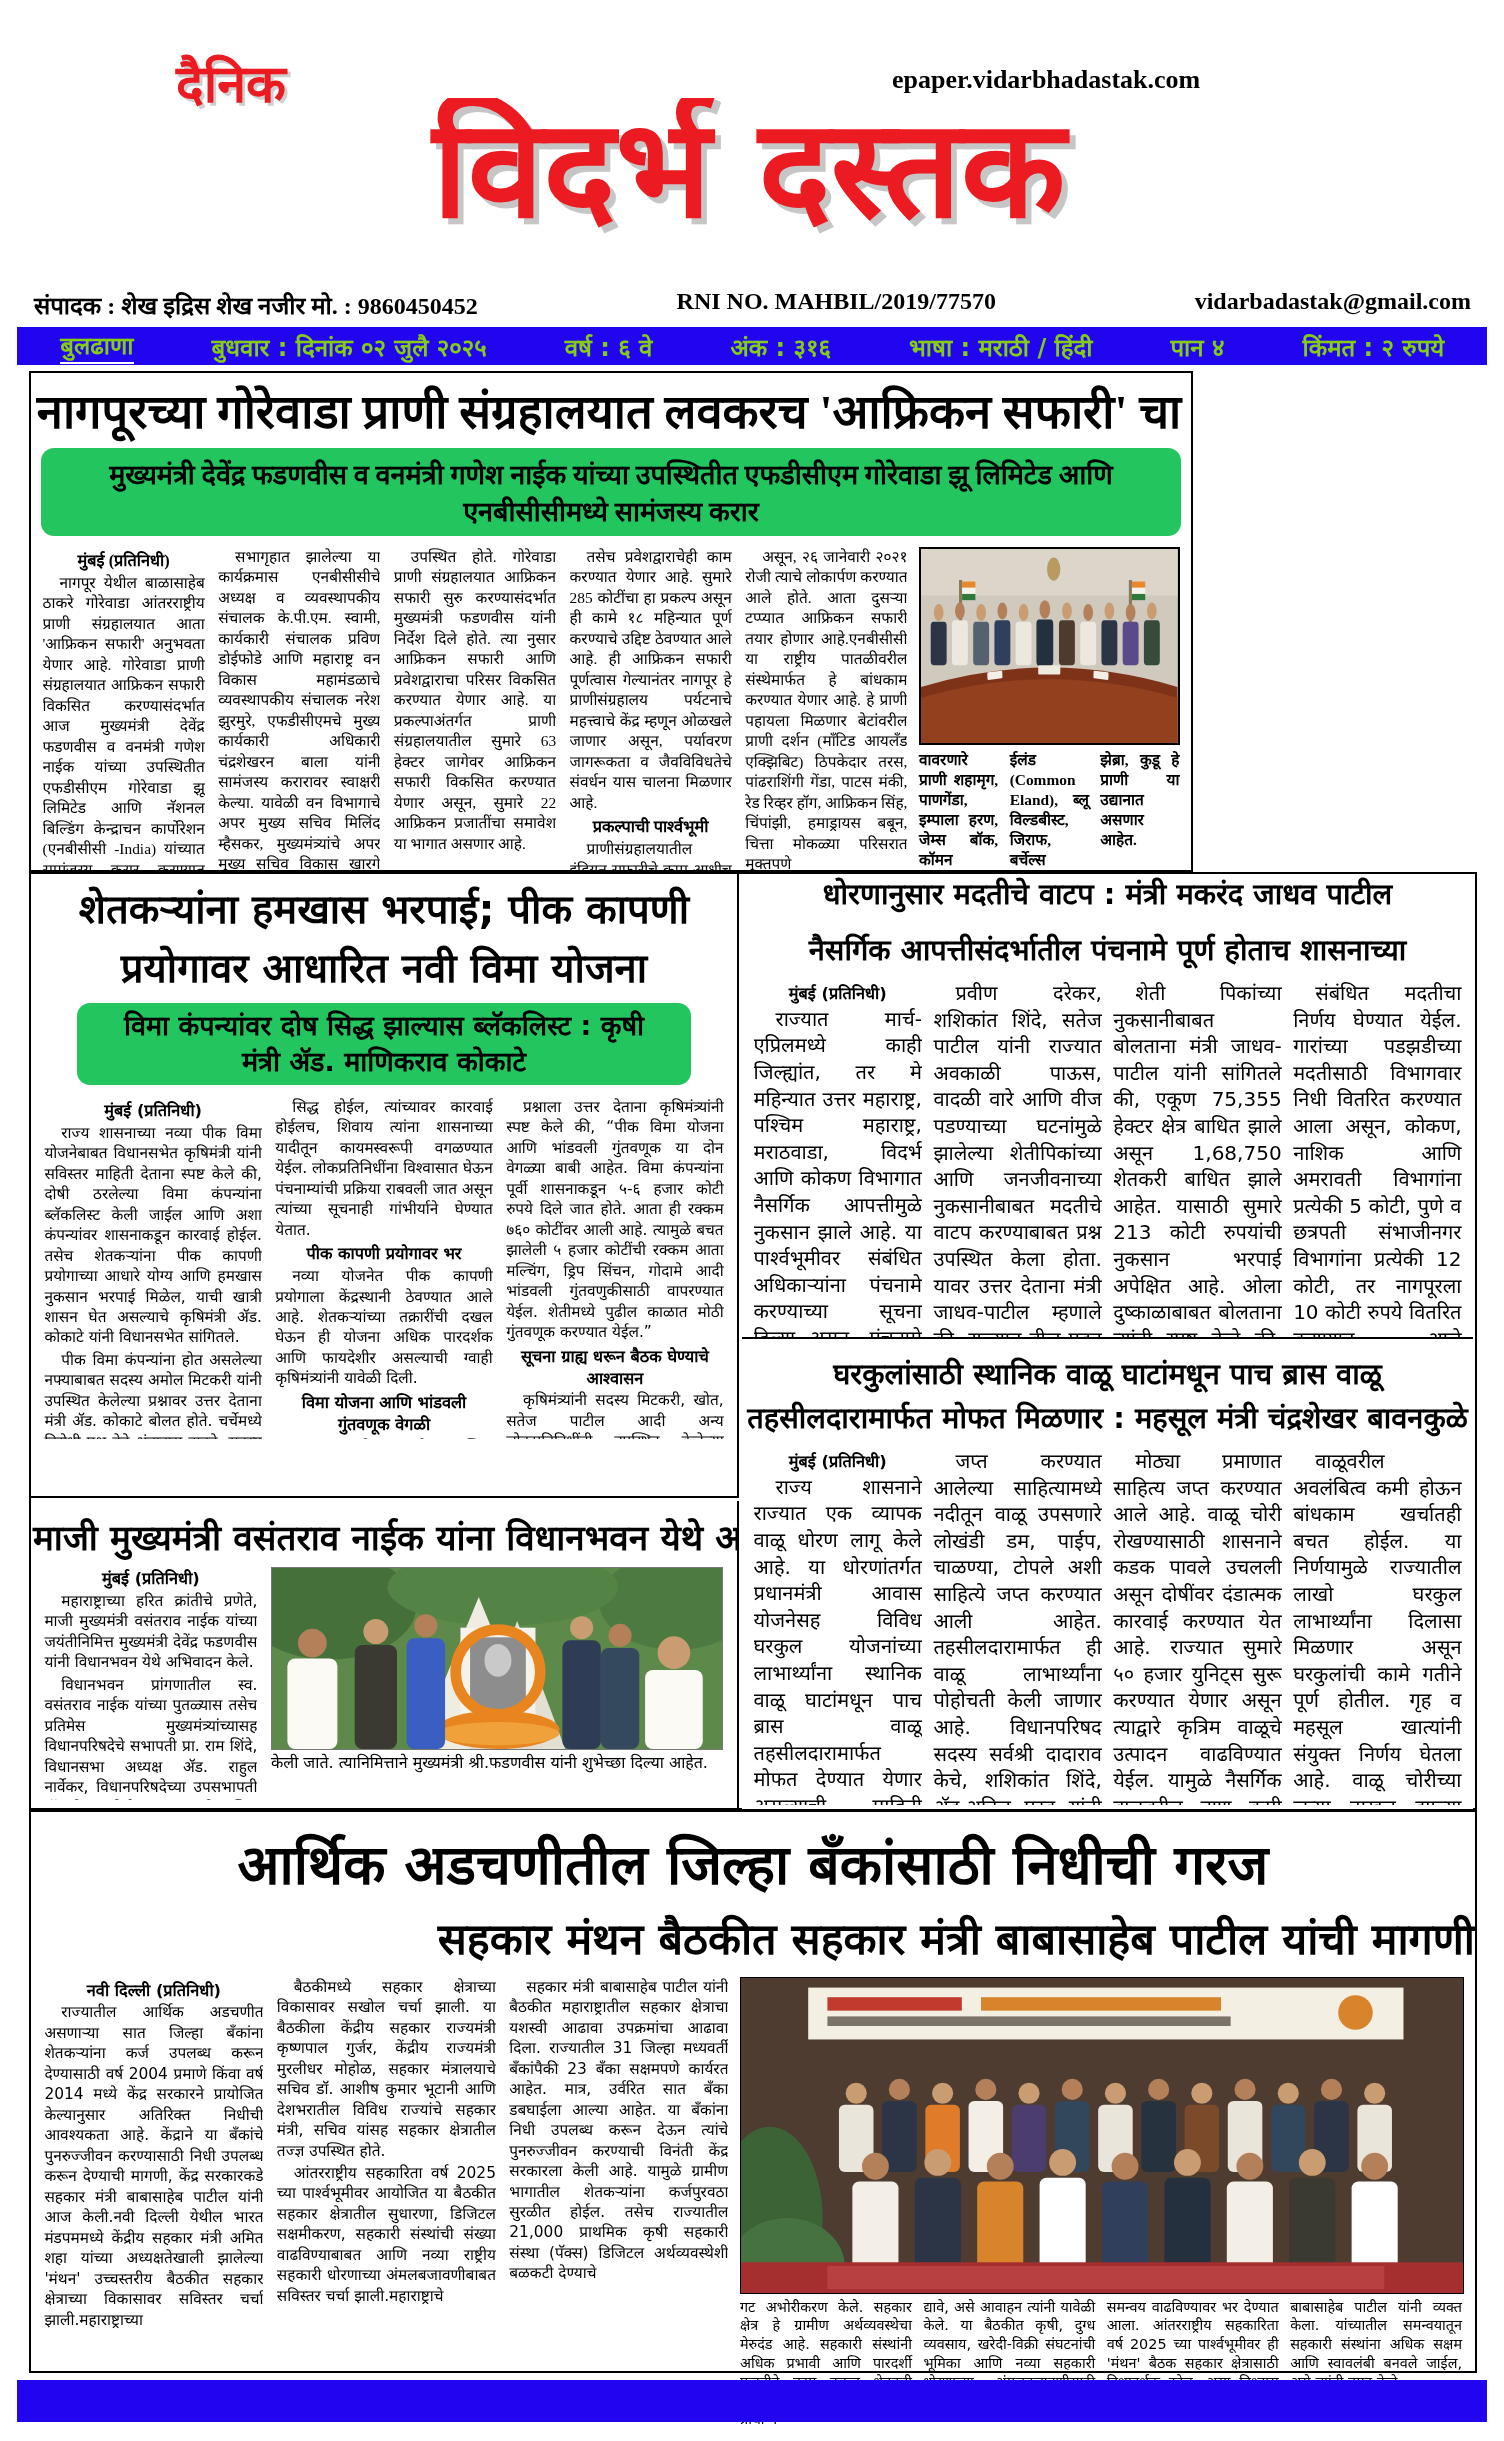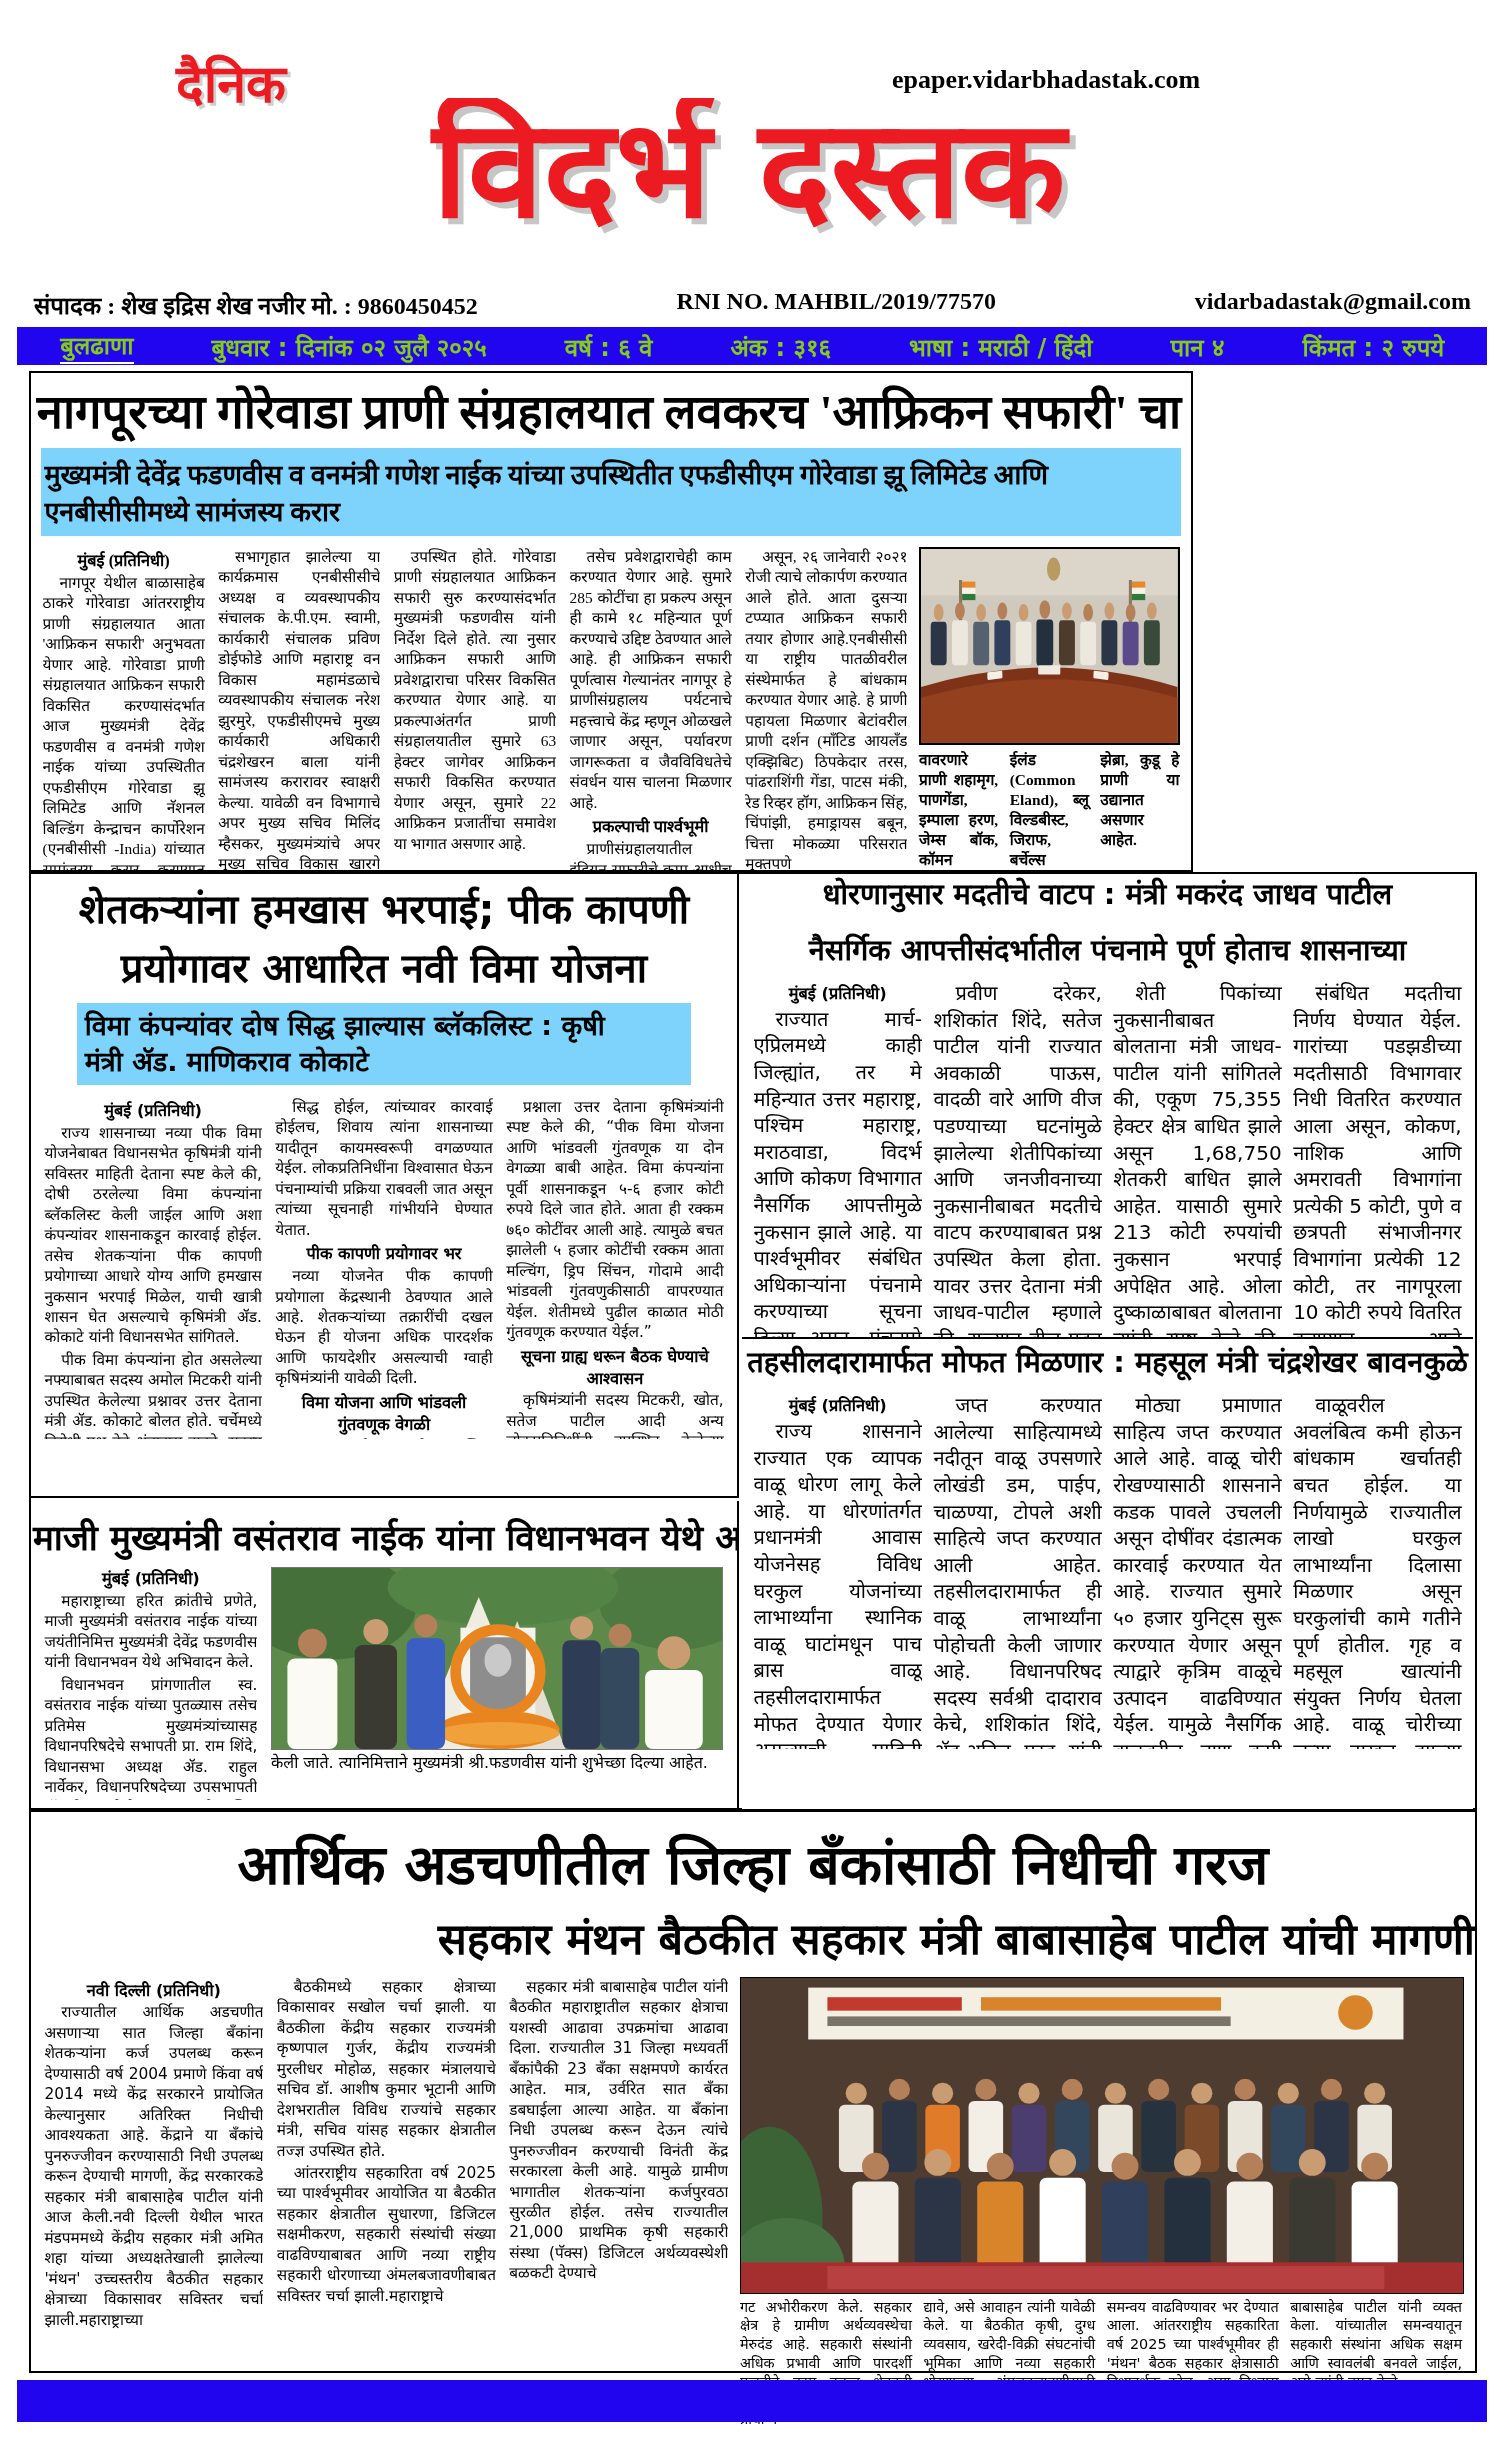--- a/index.html
+++ b/index.html
@@ -17,21 +17,21 @@
   .infobar{position:absolute;top:327px;left:17.3px;width:1470px;height:38px;background:#2205ef;
            color:#84cc16;display:flex;align-items:center;justify-content:space-between;
            padding:0 43px;box-sizing:border-box;font-size:24px;font-weight:bold;}
   .infobar .city{border-bottom:2.9px solid #fff;padding-bottom:1.9px;}
   
   .box{position:absolute;box-sizing:border-box;background:#fff;}
   .para{margin:0 0 1.9px 0;text-align:justify;text-indent:1.1em;font-size:15.4px;line-height:1.33;word-break:break-word;}
   .col-subhead{font-weight:bold;text-align:center;font-size:16.3px;margin:1.9px 0;}
   .cols{display:flex;overflow:hidden;}
   .cols .col{flex:1 1 0;overflow:hidden;}
-  .graybar{background:#7dd3fc;font-weight:bold;}
+  .graybar{background:#22c55e;text-align:center;font-weight:bold;border-radius:13px;}
   .photo-frame{border:2.9px solid #000;overflow:hidden;background:#999;}
   .photo-frame svg{display:block;width:100%;height:100%;}
   
   .a1{top:371px;left:29px;width:1164px;height:501px;border:2.9px solid #000;font-family:Liberation Serif, serif;}
   .a1-head{font-size:47px;font-weight:bold;text-align:center;padding:11.5px 5.8px 5.8px;line-height:1.15;white-space:nowrap;overflow:hidden;}
   .a1-sub{margin:3.8px 9.6px;font-size:27px;padding:6.7px 3.8px;}
   .a1-body{display:flex;gap:11.5px;padding:7.7px 11.5px;height:338px;box-sizing:border-box;}
   .a1-cols{flex:0 0 865px;gap:13.4px;}
   .a1-right{flex:1;display:flex;flex-direction:column;}
   .a1-photo{height:242px;}
@@ -256,20 +256,21 @@
           <div class="col">
             <p class="para">शेती पिकांच्या नुकसानीबाबत बोलताना मंत्री जाधव-पाटील यांनी सांगितले की, एकूण 75,355 हेक्टर क्षेत्र बाधित झाले असून 1,68,750 शेतकरी बाधित झाले आहेत. यासाठी सुमारे 213 कोटी रुपयांची नुकसान भरपाई अपेक्षित आहे. ओला दुष्काळाबाबत बोलताना त्यांनी स्पष्ट केले की, 24 तासांत 65 मिमी पेक्षा अधिक अतिवृष्टी अथवा सलग पाच दिवस 10 मिमी पेक्षा अधिक पावसाच्या घटनांना शासन निर्णयानुसार मदत देण्यात येते. सध्या 8 जून 2025 पर्यंतचे पंचनामे सुरू असून, त्यानंतर</p>
           </div>
           <div class="col">
             <p class="para">संबंधित मदतीचा निर्णय घेण्यात येईल. गारांच्या पडझडीच्या मदतीसाठी विभागवार निधी वितरित करण्यात आला असून, कोकण, नाशिक आणि अमरावती विभागांना प्रत्येकी 5 कोटी, पुणे व छत्रपती संभाजीनगर विभागांना प्रत्येकी 12 कोटी, तर नागपूरला 10 कोटी रुपये वितरित करण्यात आले असल्याचे त्यांनी यावेळी सांगितले. आवश्यक तेथे मदत प्रलंबित असेल किंवा वितरणात अडचणी असतील, तर त्या सोडविण्यासाठी योग्य ती कार्यवाही केली जाईल. आवश्यक ती मदत दिली जाईल.</p>
           </div>
         </div>
     </div>
 
     <div class="box a4">
+      <div class="a34-head">घरकुलांसाठी स्थानिक वाळू घाटांमधून पाच ब्रास वाळू</div>
       <div class="a34-head" style="padding-top:0;">तहसीलदारामार्फत मोफत मिळणार : महसूल मंत्री चंद्रशेखर बावनकुळे</div>
       <div class="cols a34-body">
           <div class="col">
             <div class="col-subhead">मुंबई (प्रतिनिधी)</div>
             <p class="para">राज्य शासनाने राज्यात एक व्यापक वाळू धोरण लागू केले आहे. या धोरणांतर्गत प्रधानमंत्री आवास योजनेसह विविध घरकुल योजनांच्या लाभार्थ्यांना स्थानिक वाळू घाटांमधून पाच ब्रास वाळू तहसीलदारामार्फत मोफत देण्यात येणार असल्याची माहिती महसूलमंत्री चंद्रशेखर बावनकुळे यांनी विधानपरिषदेत दिली.</p>
           </div>
           <div class="col">
             <p class="para">जप्त करण्यात आलेल्या साहित्यामध्ये नदीतून वाळू उपसणारे लोखंडी डम, पाईप, चाळण्या, टोपले अशी साहित्ये जप्त करण्यात आली आहेत. तहसीलदारामार्फत ही वाळू लाभार्थ्यांना पोहोचती केली जाणार आहे. विधानपरिषद सदस्य सर्वश्री दादाराव केचे, शशिकांत शिंदे, ॲड.अनिल परब यांनी यासंदर्भात प्रश्न उपस्थित केला होता. यावर उत्तर देताना मंत्री बावनकुळे यांनी शासनाचे वाळू धोरण स्पष्ट केले. राज्यात एम.आर.आर.डी.ओ. धोरणाच्या अंमलबजावणीची सुरूवात करण्यात येणार आहे. यामुळे नैसर्गिक</p>
           </div>
           <div class="col">

